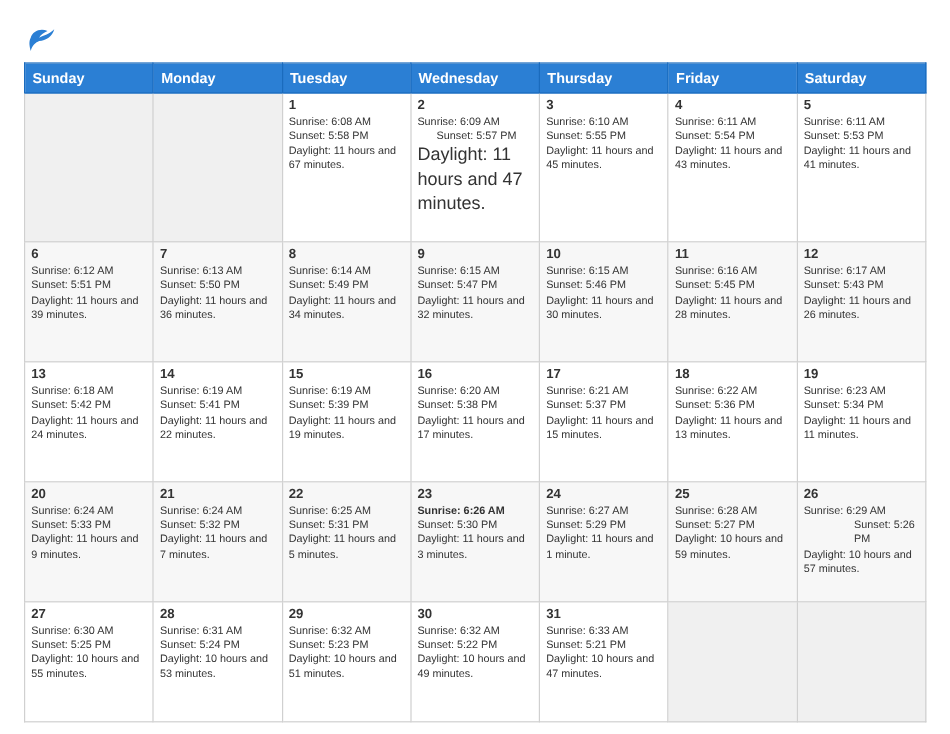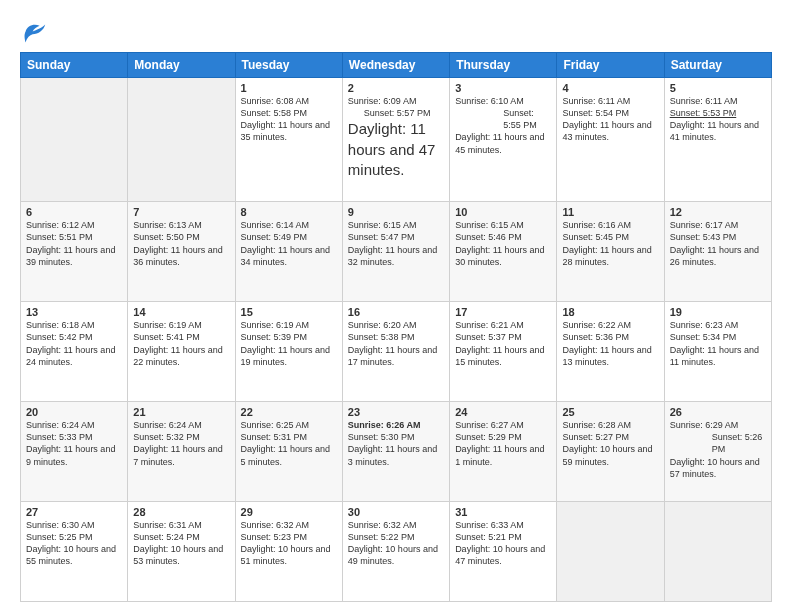--- a/index.html
+++ b/index.html
@@ -125,44 +125,44 @@
         </tr>
     </thead>
     <tbody id="calendar-body">
     <tr>
           <td class="empty-cell"></td>
           <td class="empty-cell"></td>
           <td>
             <span class="day-num">1</span>
             <div style="font-size: 9px; line-height: 1.35;">Sunrise: 6:08 AM</div>
             <div style="font-size: 9px; line-height: 1.35;">Sunset: 5:58 PM</div>
-            <div style="font-size: 9px; line-height: 1.35;">Daylight: 11 hours and 35 minutes.</div>
+            <div style="font-size: 9px; line-height: 1.35;">Daylight: 11 hours and 67 minutes.</div>
           </td>
           <td>
             <span class="day-num">2</span>
             <div style="font-size: 9px; line-height: 1.35;">Sunrise: 6:09 AM</div>
             <div style="font-size: 9px; line-height: 1.35; padding-left: 16px;">Sunset: 5:57 PM</div>
             <div style="font-size: 15px; line-height: 1.35;">Daylight: 11 hours and 47 minutes.</div>
           </td>
           <td>
             <span class="day-num">3</span>
             <div style="font-size: 9px; line-height: 1.35;">Sunrise: 6:10 AM</div>
-            <div style="font-size: 9px; line-height: 1.35; margin-left: 48px;">Sunset: 5:55 PM</div>
+            <div style="font-size: 9px; line-height: 1.35;">Sunset: 5:55 PM</div>
             <div style="font-size: 9px; line-height: 1.35;">Daylight: 11 hours and 45 minutes.</div>
           </td>
           <td>
             <span class="day-num">4</span>
             <div style="font-size: 9px; line-height: 1.35;">Sunrise: 6:11 AM</div>
             <div style="font-size: 9px; line-height: 1.35;">Sunset: 5:54 PM</div>
             <div style="font-size: 9px; line-height: 1.35;">Daylight: 11 hours and 43 minutes.</div>
           </td>
           <td>
             <span class="day-num">5</span>
             <div style="font-size: 9px; line-height: 1.35;">Sunrise: 6:11 AM</div>
-            <div style="font-size: 9px; line-height: 1.35; text-decoration: underline;">Sunset: 5:53 PM</div>
+            <div style="font-size: 9px; line-height: 1.35;">Sunset: 5:53 PM</div>
             <div style="font-size: 9px; line-height: 1.35;">Daylight: 11 hours and 41 minutes.</div>
           </td>
         </tr>
         <tr>
           <td>
             <span class="day-num">6</span>
             <div style="font-size: 9px; line-height: 1.35;">Sunrise: 6:12 AM</div>
             <div style="font-size: 9px; line-height: 1.35;">Sunset: 5:51 PM</div>
             <div style="font-size: 9px; line-height: 1.35;">Daylight: 11 hours and 39 minutes.</div>
           </td>

